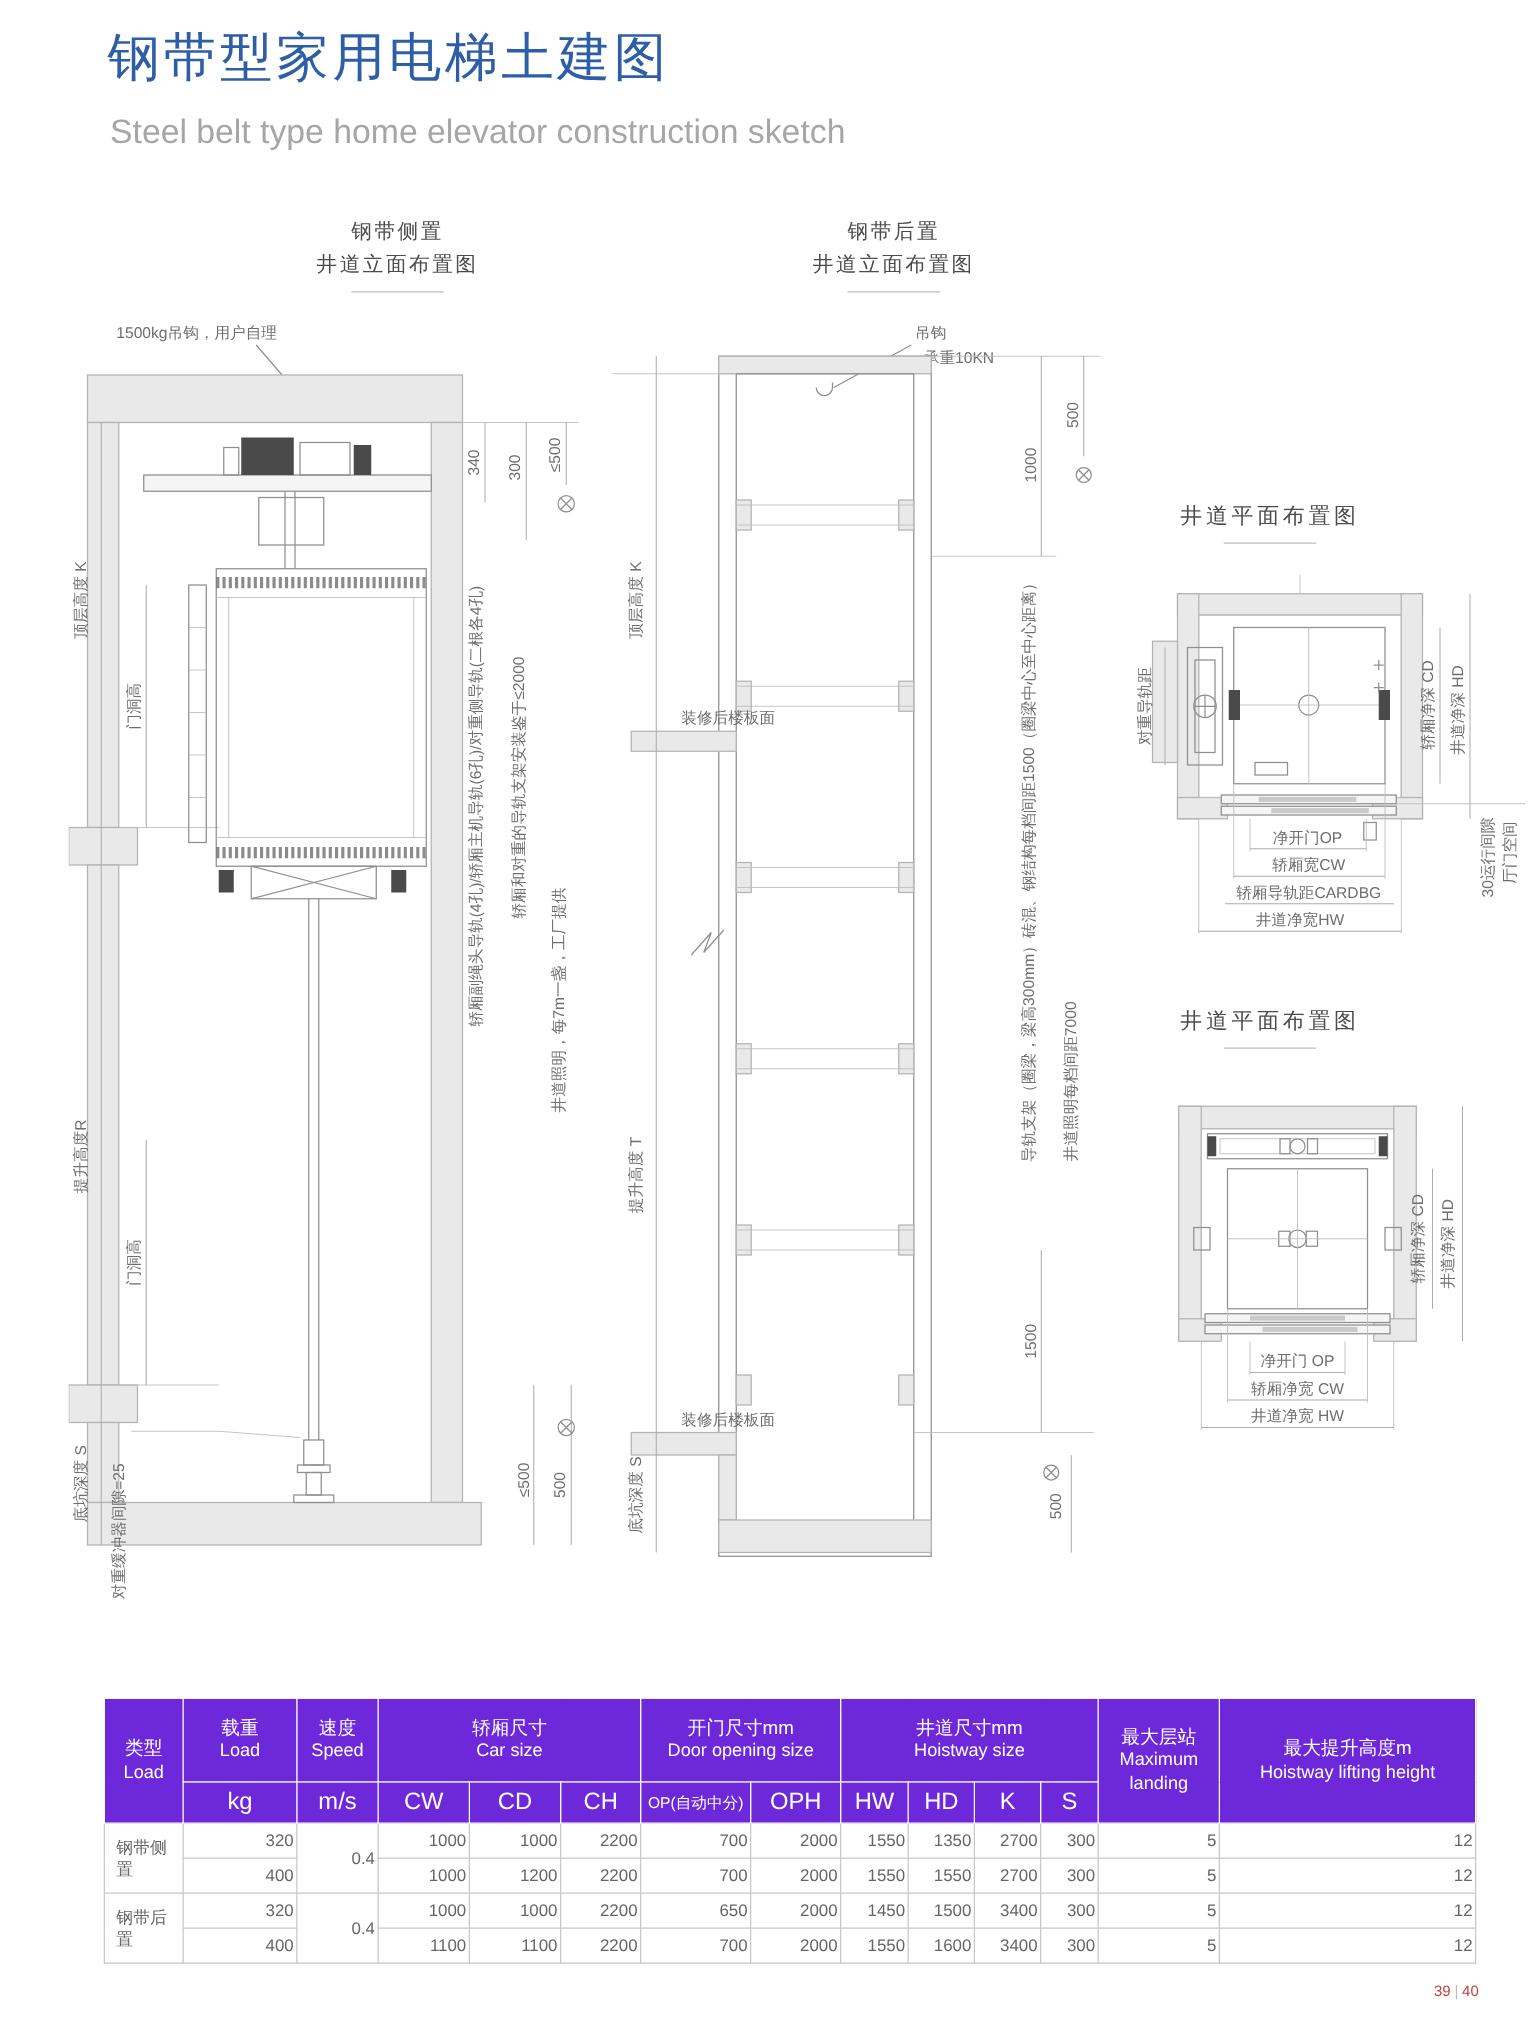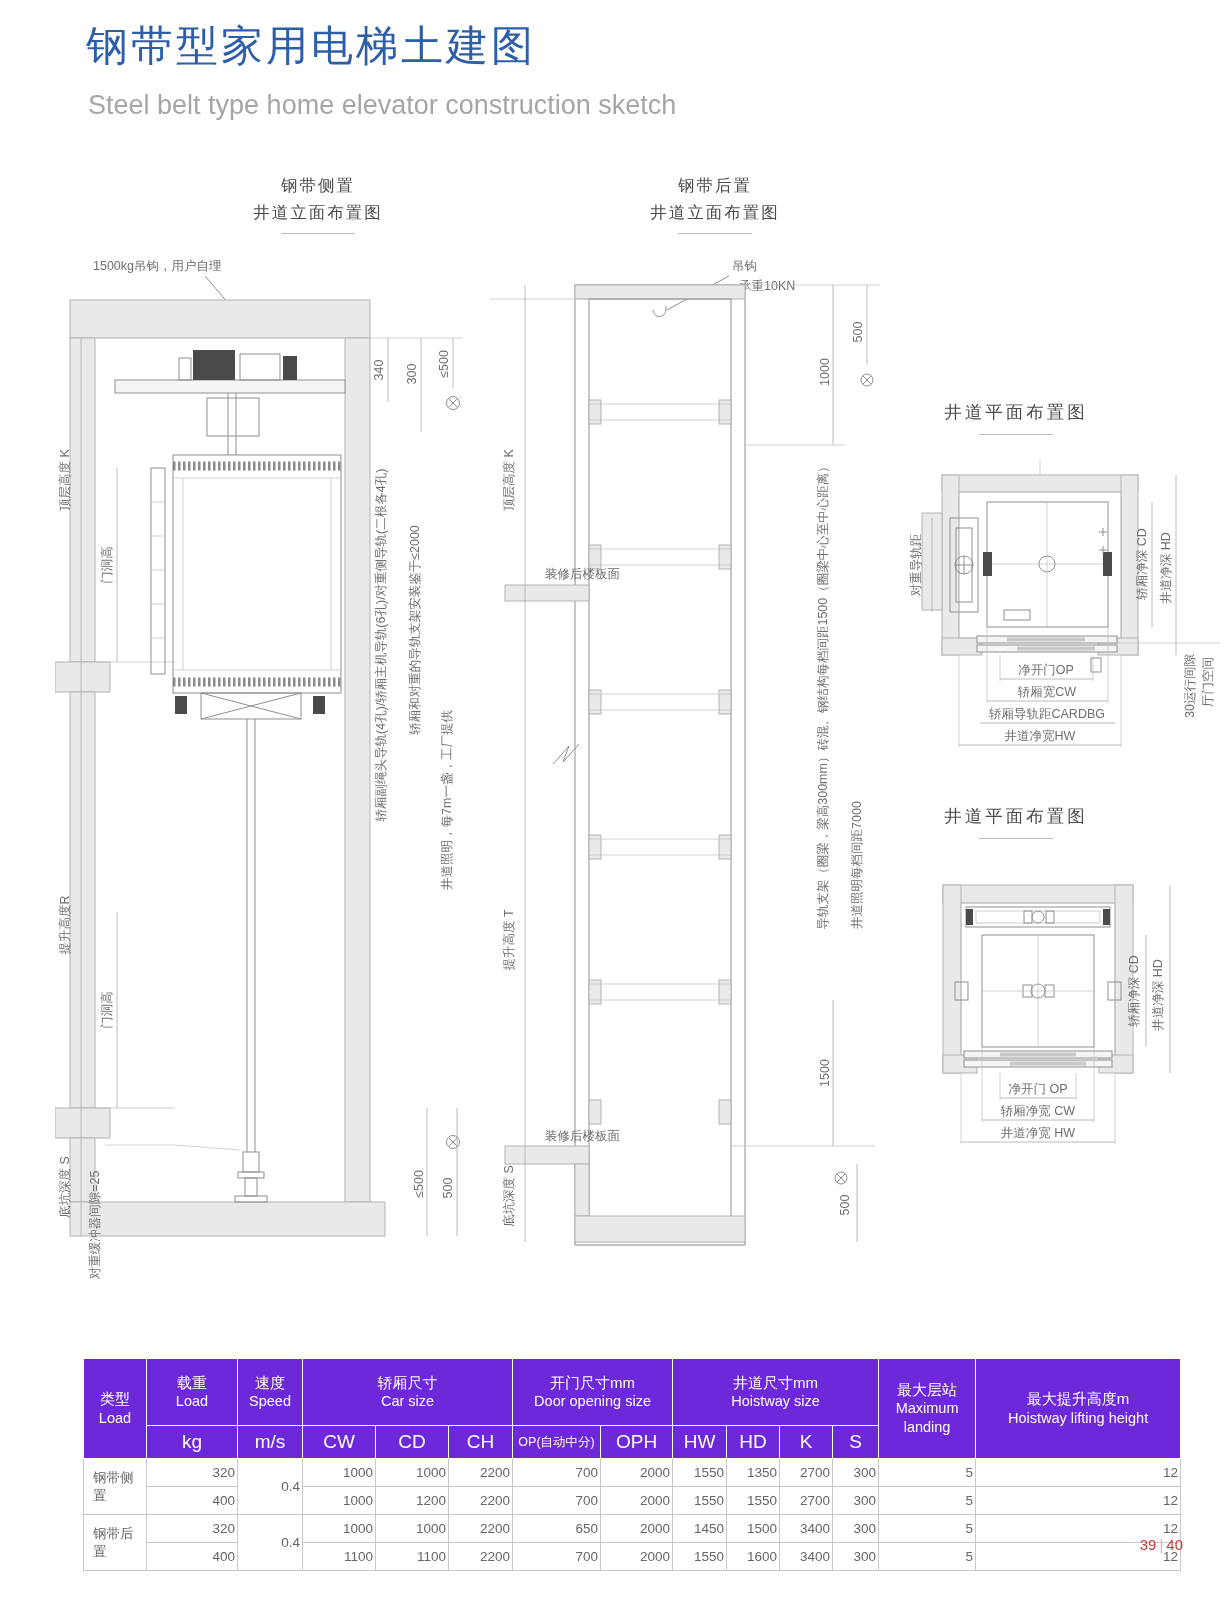--- a/index.html
+++ b/index.html
@@ -24,21 +24,21 @@
         table-layout:fixed;font-size:13.5px;color:#666;}
   .spec th{background:#6d28d9;color:#fff;font-weight:400;border:1px solid #fdfdfd;padding:2px;}
   .spec .h1 th{height:62px;font-size:15px;line-height:1.3;}
   .spec .h2 th{height:28px;font-size:19px;}
   .spec th .en{display:block;font-size:14.5px;}
   .spec th .narrow{max-width:150px;margin:0 auto;}
   .spec td{border:1px solid #c8c8c8;text-align:right;height:27px;padding:0 2px;background:#fff;}
   .spec td.type{text-align:left;padding-left:9px;}
   .spec .h2 th.op{font-size:12.5px;margin-left:16px;}
   .footnote{left:86px;top:1562px;font-size:12.5px;color:#8a8a8a;letter-spacing:0.5px;}
-  .pageno{top:1536px;right:44px;font-size:15px;color:#c04040;}
+  .pageno{top:1586px;right:44px;font-size:12px;color:#c04040;}
   .pageno .sep{color:#bbbbbb;padding:0 3px;}
 </style>
 </head>
 <body>
 
 <div class="page">
 
   <div class="abs title">钢带型家用电梯土建图</div>
   <div class="abs subtitle">Steel belt type home elevator construction sketch</div>
 

